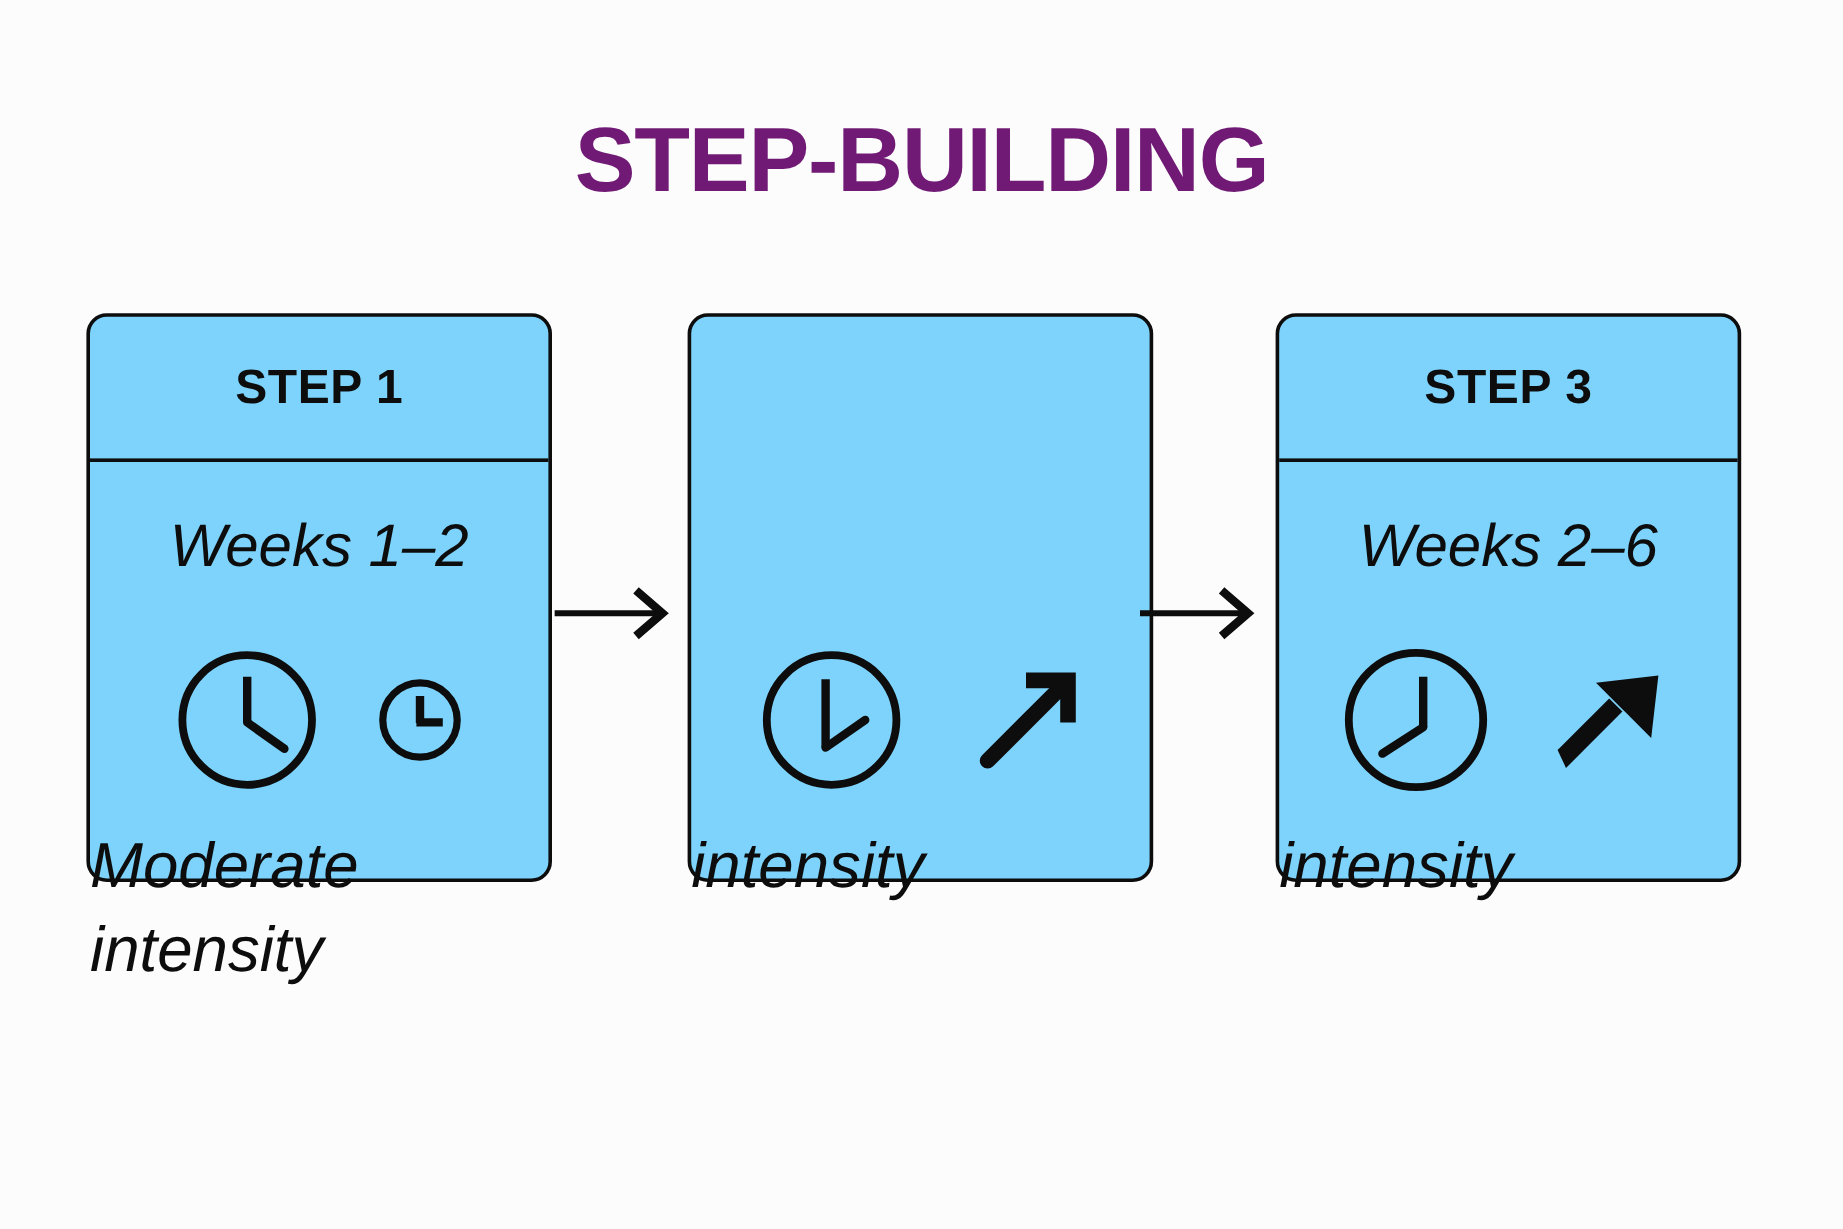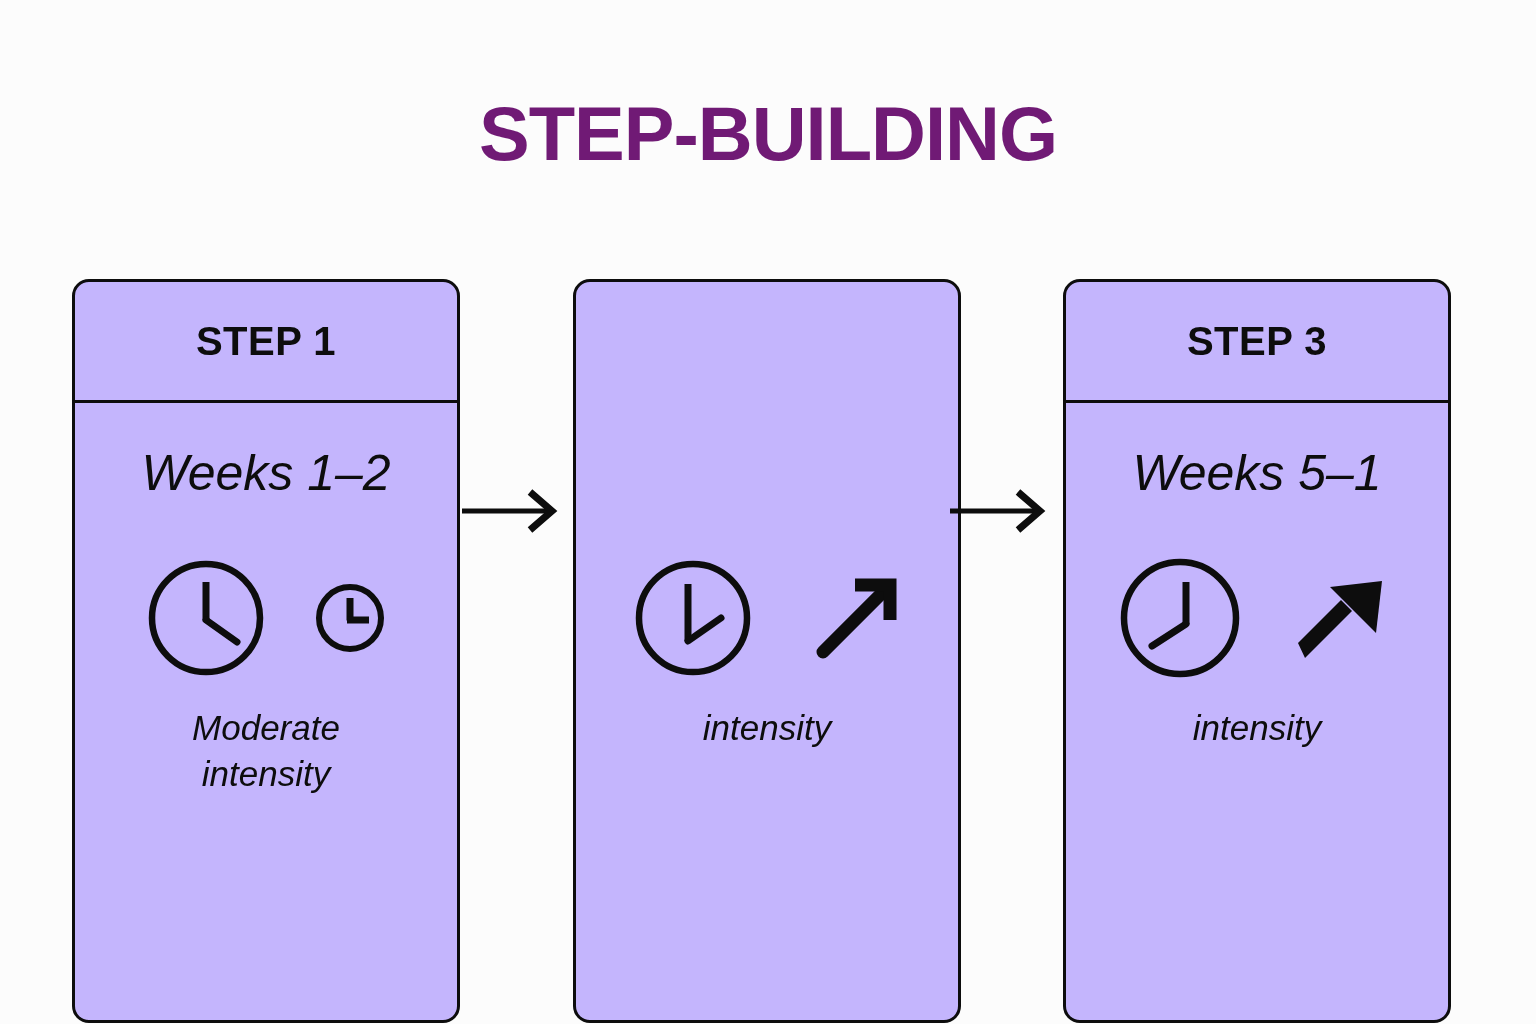--- a/index.html
+++ b/index.html
@@ -30,27 +30,27 @@
     font-size: 76px;
     font-weight: 700;
     letter-spacing: -1px;
     line-height: 1;
     color: #701a75;
     white-space: nowrap;
   }
   
   .card {
     position: absolute;
-    top: 279px;
+    top: 261px;
     width: 388px;
-    height: 744px;
+    height: 474px;
     box-sizing: border-box;
     border: 3px solid #0d0d0d;
     border-radius: 17px;
-    background: #c4b5fd;
+    background: #7dd3fc;
   }
   #card-0 { left: 72px; }
   #card-1 { left: 573px; }
   #card-2 { left: 1063px; }
 
   .card-header {
     position: absolute;
     top: 0;
     left: 0;
     right: 0;
@@ -93,22 +93,21 @@
     height: 130px;
     display: flex;
     align-items: center;
     justify-content: center;
   }
   .card-caption {
     position: absolute;
     top: 305px;
     left: 0;
     right: 0;
-    text-align: center;
-    font-size: 35px;
+    font-size: 53px;
     font-weight: 400;
     line-height: 1.32;
   }
   .card-caption .cap-line { display: block; }
 
   
   .icon-slot { display: block; }
 
   
   .connector {
@@ -197,21 +196,21 @@
       <path d="M0 25 L88 25" stroke="#0d0d0d" stroke-width="5" stroke-linecap="butt"></path>
       <path d="M68 6 L90 25 L68 44" stroke="#0d0d0d" stroke-width="7" stroke-linecap="butt" stroke-linejoin="miter" fill="none"></path>
     </svg>
   </div>
 
   <div class="card" id="card-2">
     <div class="card-header">
       <span class="card-header-label">STEP 3</span>
     </div>
     <div class="card-body">
-      <div class="card-weeks">Weeks 5–1</div>
+      <div class="card-weeks">Weeks 2–6</div>
 
       <div class="card-icons">
         <span class="icon-slot">
           <svg width="128" height="128" viewBox="0 0 128 128" fill="none">
             <circle cx="64" cy="64" r="56" stroke="#0d0d0d" stroke-width="6.5" fill="none"></circle>
             <path d="M70 28 L70 70" stroke="#0d0d0d" stroke-width="7" stroke-linecap="butt"></path>
             <path d="M70 70 L36 92" stroke="#0d0d0d" stroke-width="7" stroke-linecap="round"></path>
           </svg>
         </span>
         <span style="display:inline-block;width:48px;"></span>

